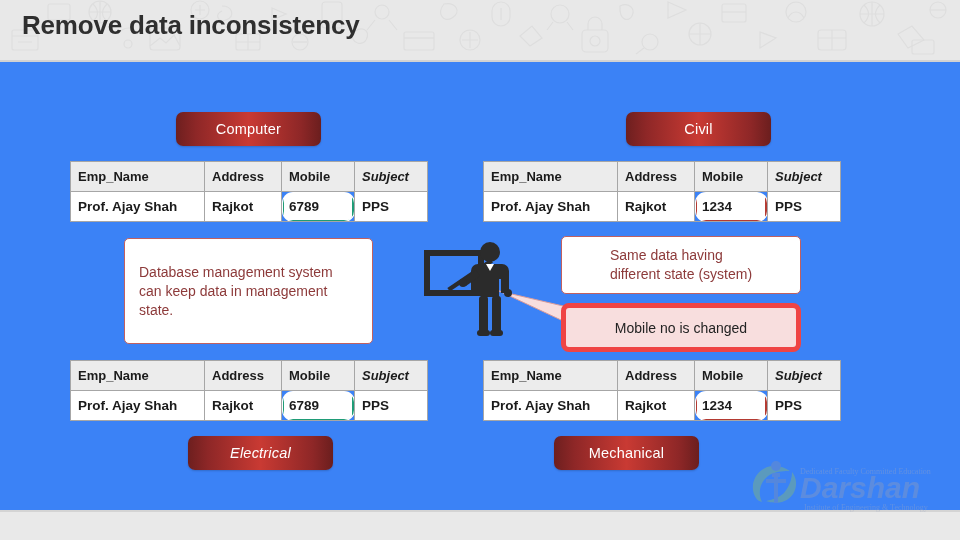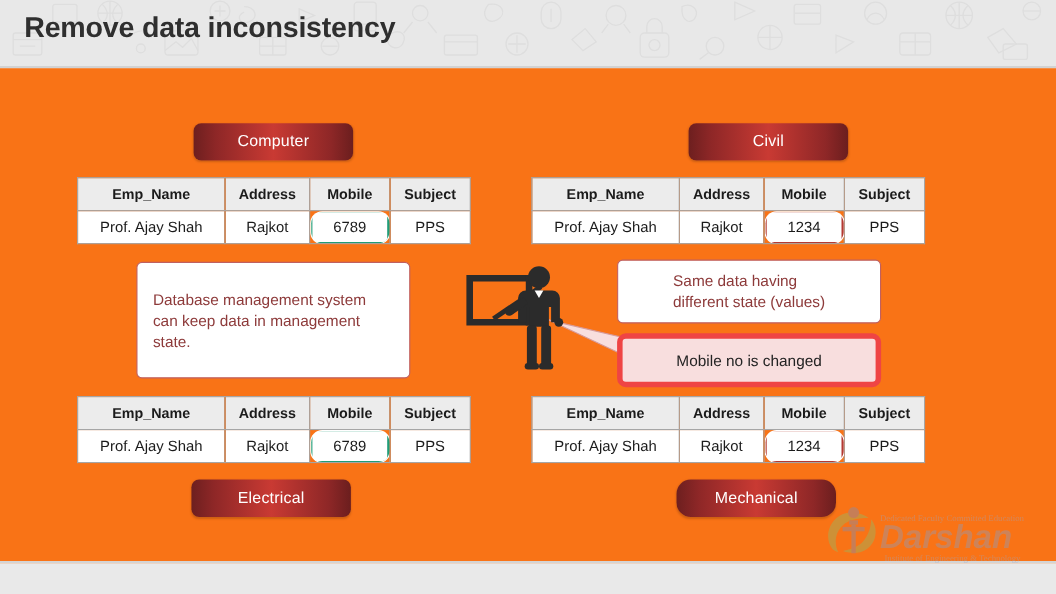--- a/index.html
+++ b/index.html
@@ -2,21 +2,21 @@
 <html><head>
 <meta charset="utf-8">
 <style>
   * { box-sizing: border-box; margin: 0; padding: 0; }
   html, body {
     width: 960px; height: 540px;
     font-family: "Liberation Sans", sans-serif;
     background: #ffffff;
     overflow: hidden;
   }
-  .slide { position: relative; width: 960px; height: 540px; background: #f97316; }
+  .slide { position: relative; width: 960px; height: 540px; background: #3b82f6; }
 
   
   .header {
     position: absolute; left: 0; top: 0; width: 960px; height: 62px;
     background: #e8e8e8;
     overflow: hidden;
   }
   .header-doodles { position: absolute; left: 0; top: 0; width: 960px; height: 62px; opacity: .55; }
   .header-rule {
     position: absolute; left: 0; top: 60px; width: 960px; height: 2px;
@@ -31,44 +31,44 @@
   
   .pill {
     position: absolute; height: 34px; border-radius: 7px;
     display: flex; align-items: center; justify-content: center;
     color: #ffffff; font-size: 14.5px; letter-spacing: .2px;
     background: linear-gradient(to right, #6d1f1f 0%, #8e2727 14%, #c93a33 50%, #8e2727 86%, #6b1e1e 100%);
     box-shadow: 0 1px 2px rgba(0,0,0,.18);
   }
   #pill-computer  { left: 176px; top: 112px; width: 145px; }
   #pill-civil     { left: 589px; top: 112px; width: 145px; margin-left: 37px; }
-  #pill-electrical{ left: 174px; top: 436px; width: 145px; }
-  #pill-mechanical{ left: 615px; top: 436px; width: 145px; border-radius: 13px; }
+  #pill-electrical{ left: 188px; top: 436px; width: 145px; font-style: italic; }
+  #pill-mechanical{ left: 554px; top: 436px; width: 145px; }
 
   
   .tbl { position: absolute; border-collapse: collapse; table-layout: fixed; }
   .tbl td, .tbl th {
     border: 1px solid #a6a6a6;
     height: 30px; padding: 0 7px;
-    text-align: center; vertical-align: middle;
+    text-align: left; vertical-align: middle;
     font-size: 13.5px; color: #1b1b1b;
     white-space: nowrap; overflow: hidden;
   }
   .tbl th { background: #ececec; font-weight: bold; font-size: 13px; }
-  .tbl td { background: #ffffff; font-weight: normal; }
+  .tbl td { background: #ffffff; font-weight: bold; }
 
   .tbl.left  { left: 70px; width: 357px; }
   .tbl.right { left: 483px; width: 357px; }
   #tbl-computer, #tbl-civil     { top: 161px; }
   #tbl-electrical, #tbl-mechanical { top: 360px; }
 
   .c-name { width: 134px; }
   .c-addr { width: 77px; }
   .c-mob  { width: 73px; }
-  .c-sub  { width: 73px; }
+  .c-sub  { width: 73px; font-style: italic; }
 
   
   .hl { position: relative; border-radius: 11px; }
   .hl::after {
     content: ""; position: absolute;
     left: -1px; top: -2px; right: -1px; bottom: -2px;
     border-radius: 7px; pointer-events: none;
   }
   .hl.teal::after { border: 3px solid #1f9c77; }
   .hl.red::after  { border: 3px solid #b43a32; border-radius: 3px; }
@@ -248,21 +248,21 @@
       <td>PPS</td>
     </tr>
   </tbody>
     </table>
 
   <div class="callout" id="callout-dbms">Database management system can keep data in management state.</div>
 
   <div class="callout" id="callout-samedata">
     <div>
       <div>Same data having</div>
-      <div>different state (values)</div>
+      <div>different state (system)</div>
     </div>
   </div>
 
   <svg class="bubble-tail" viewBox="0 0 80 40" xmlns="http://www.w3.org/2000/svg">
     <path d="M3 4 L80 22 L80 40 L3 4 Z" fill="#f8dede" stroke="#d79a9a" stroke-width="1"></path>
   </svg>
   <div class="bubble">Mobile no is changed</div>
 
   <svg class="teacher" viewBox="0 0 112 100" xmlns="http://www.w3.org/2000/svg">
     <g fill="#2b2b2b">

